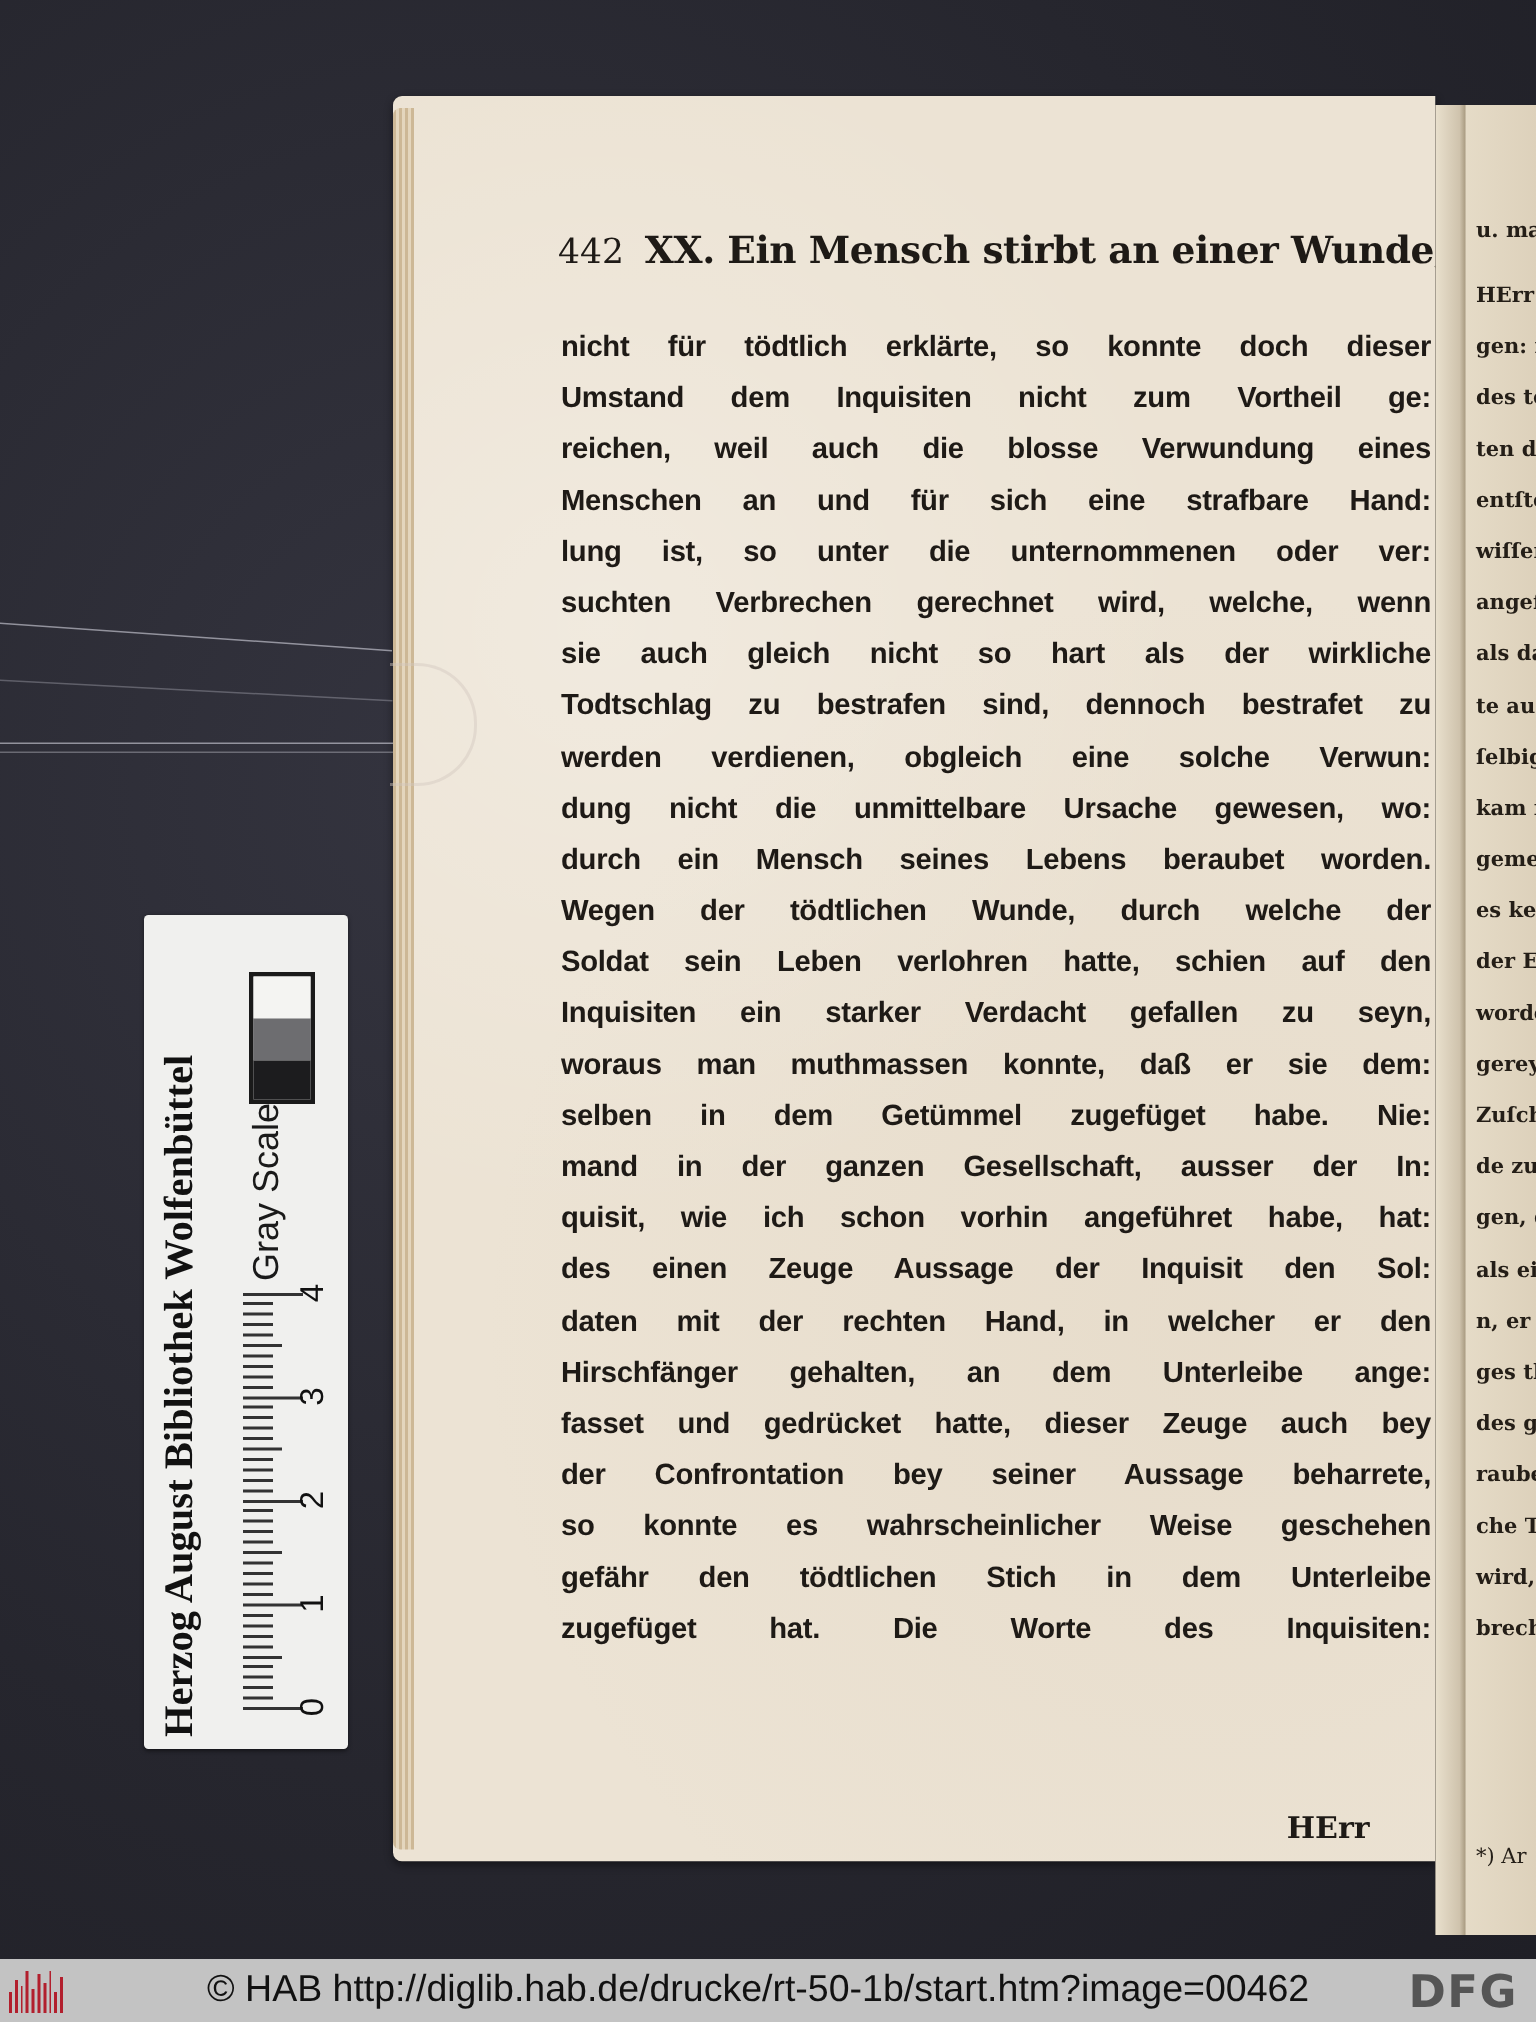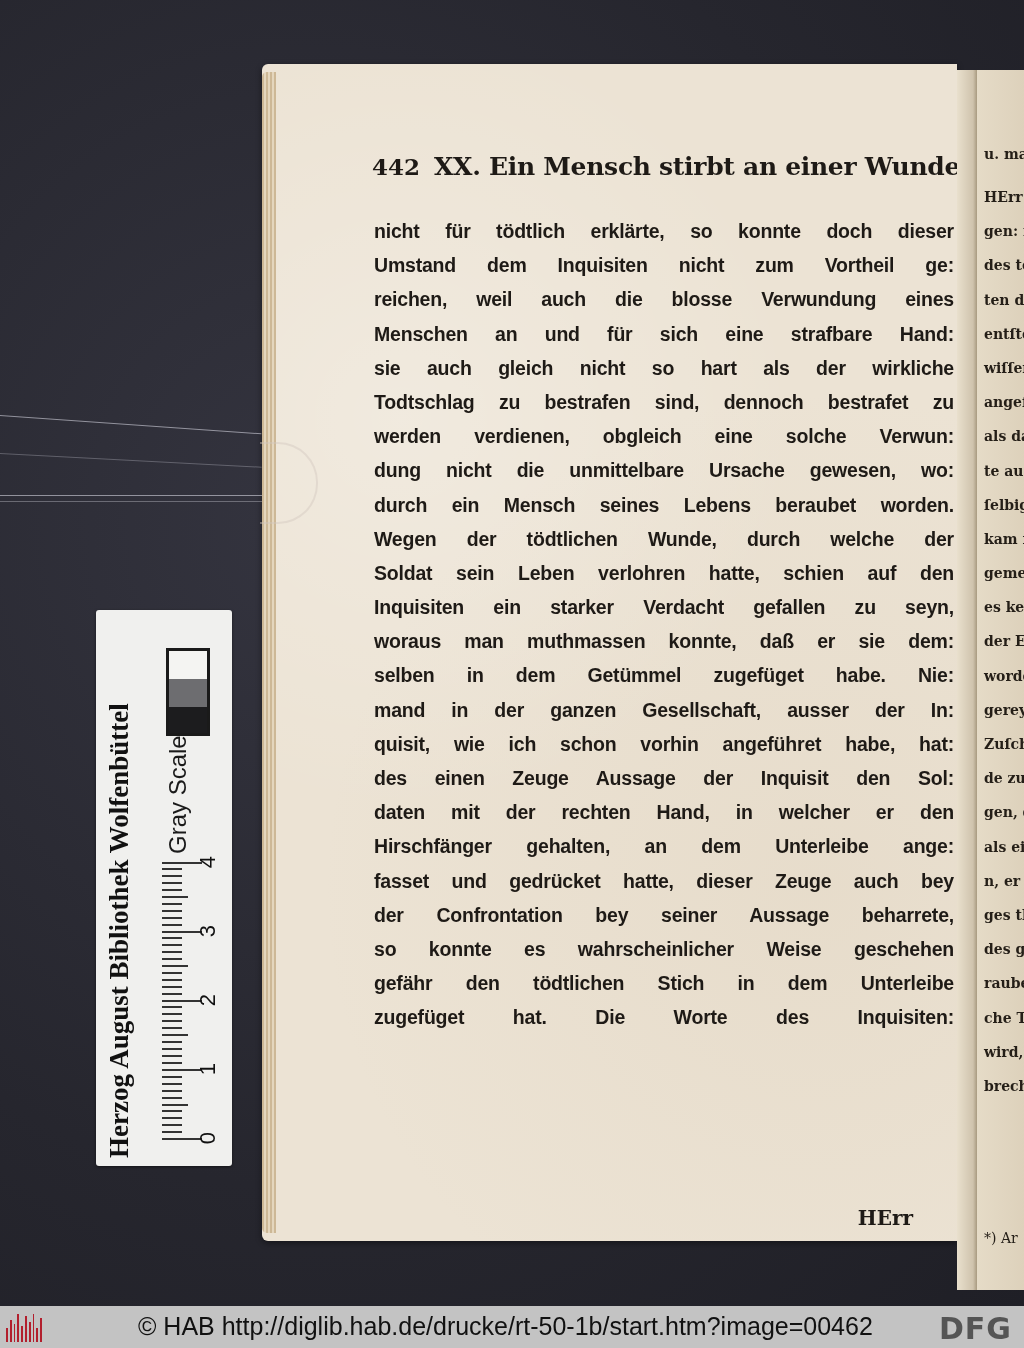--- a/index.html
+++ b/index.html
@@ -41,21 +41,21 @@
       position: absolute; left: 0; top: 8px; bottom: 8px; width: 14px;
       background: repeating-linear-gradient(90deg, #cdb896 0 2px, #e4d6bd 2px 4px);
       border-radius: 5px 0 0 5px;
     }
     .running-head {
       position: absolute; left: 110px; top: 88px; width: 570px;
       display: flex; align-items: baseline; white-space: nowrap;
       color: #1e1a16;
     }
     .page-number {
-      font-family: "DejaVu Serif", serif; font-size: 23px; margin-right: 14px; font-weight: bold;
+      font-family: "DejaVu Serif", serif; font-size: 23px; margin-right: 14px;
     }
     .chapter-title {
       font-family: "DejaVu Serif", serif; font-size: 25px; font-weight: bold;
       letter-spacing: -0.3px;
     }
     .body-text {
       position: absolute; left: 112px; top: 150px; width: 580px;
       color: #1e1a16;
       font-family: Liberation Sans, sans-serif; font-weight: bold;
       font-size: 19.5px;
@@ -153,20 +153,22 @@
   <div class="page-edge"></div>
   <div class="running-head">
     <span class="page-number">442</span>
     <span class="chapter-title">XX. Ein Mensch stirbt an einer Wunde,</span>
   </div>
   <div class="body-text">
     <div class="line">nicht für tödtlich erklärte, so konnte doch dieser</div>
     <div class="line">Umstand dem Inquisiten nicht zum Vortheil ge:</div>
     <div class="line">reichen, weil auch die blosse Verwundung eines</div>
     <div class="line">Menschen an und für sich eine strafbare Hand:</div>
+    <div class="line">lung ist, so unter die unternommenen oder ver:</div>
+    <div class="line">suchten Verbrechen gerechnet wird, welche, wenn</div>
     <div class="line">sie auch gleich nicht so hart als der wirkliche</div>
     <div class="line">Todtschlag zu bestrafen sind, dennoch bestrafet zu</div>
     <div class="line">werden verdienen, obgleich eine solche Verwun:</div>
     <div class="line">dung nicht die unmittelbare Ursache gewesen, wo:</div>
     <div class="line">durch ein Mensch seines Lebens beraubet worden.</div>
     <div class="line">Wegen der tödtlichen Wunde, durch welche der</div>
     <div class="line">Soldat sein Leben verlohren hatte, schien auf den</div>
     <div class="line">Inquisiten ein starker Verdacht gefallen zu seyn,</div>
     <div class="line">woraus man muthmassen konnte, daß er sie dem:</div>
     <div class="line">selben in dem Getümmel zugefüget habe. Nie:</div>

